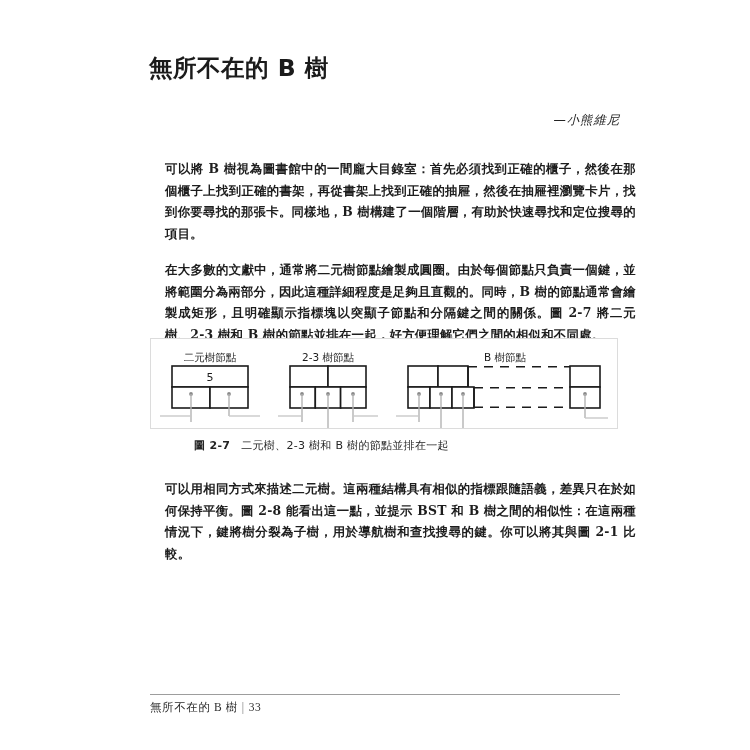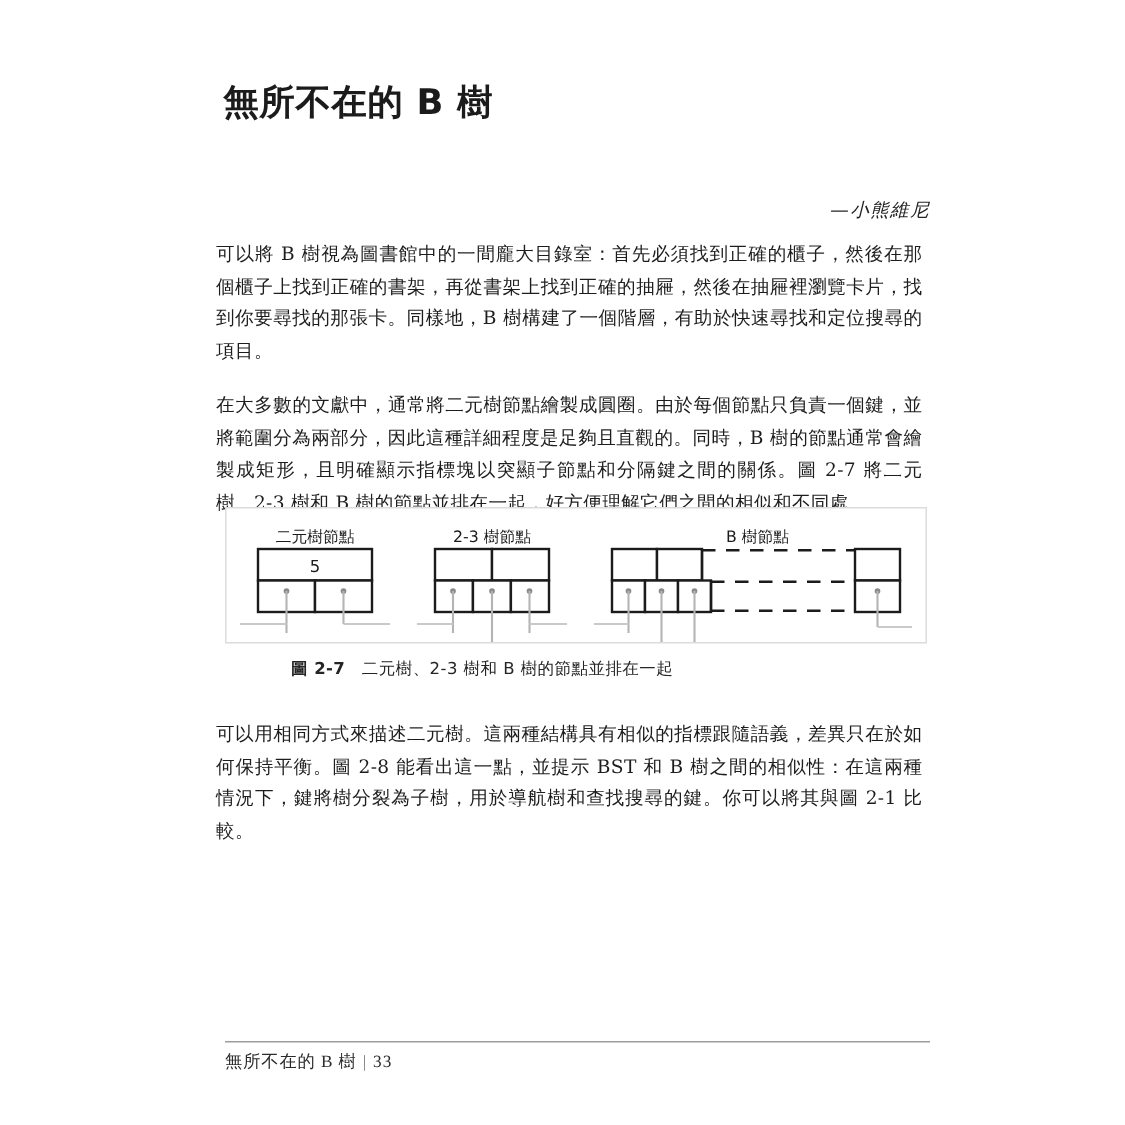--- a/index.html
+++ b/index.html
@@ -46,35 +46,36 @@
     font-style: italic;
     font-size: 12.6px;
     line-height: 1.5;
     color: #232323;
     letter-spacing: 1.1px;
     white-space: nowrap;
   }
   .epigraph-attrib {
     position: absolute;
     left: 149px;
-    top: 132px;
+    top: 112px;
     width: 471px;
     text-align: right;
     font-family: "DejaVu Serif", "Liberation Serif", serif;
     font-style: italic;
     font-size: 12.3px;
     color: #232323;
     letter-spacing: 1px;
   }
 
   
   .body-col {
     position: absolute;
-    left: 144px;
+    left: 165px;
     width: 471px;
+    font-weight: bold;
   }
   p.para {
     margin: 0 0 15px 0;
     font-family: "DejaVu Serif", "Liberation Serif", serif;
     font-size: 12.4px;
     line-height: 21.5px;
     text-align: justify;
     letter-spacing: 0.25px;
     color: #1d1d1d;
     text-justify: inter-ideograph;

